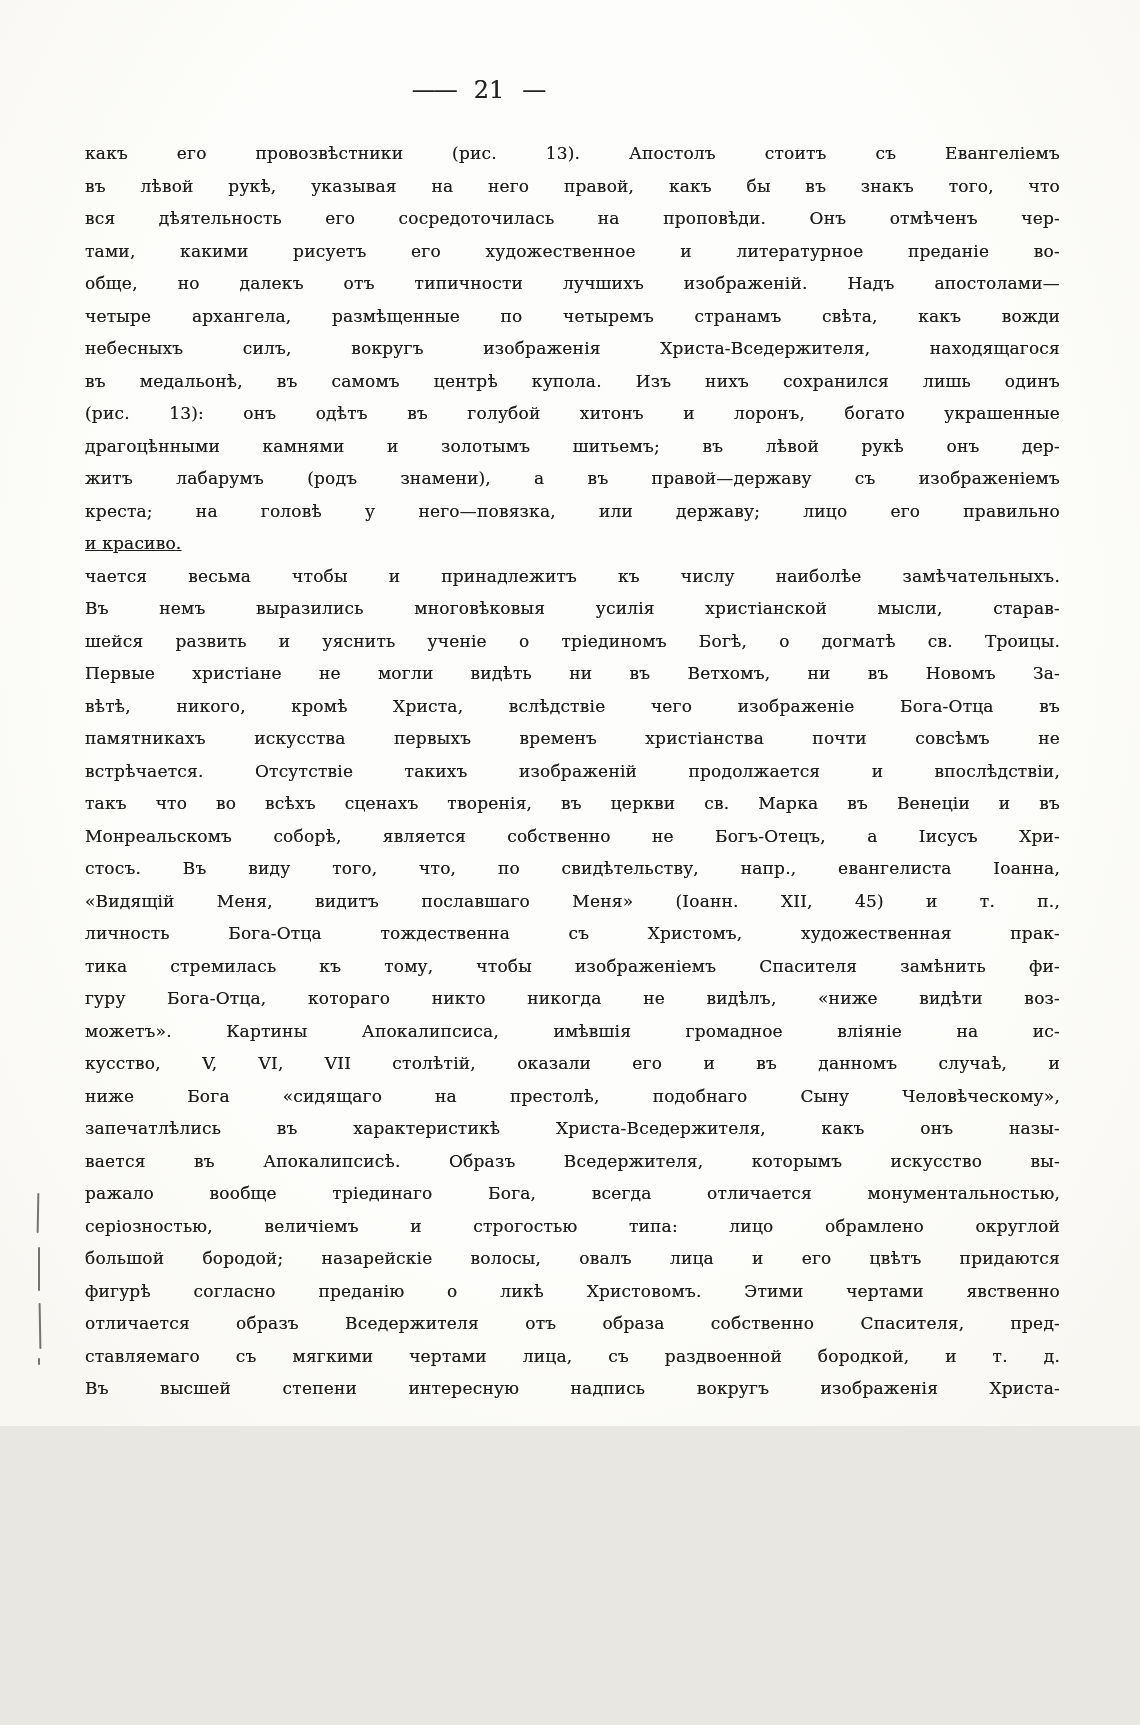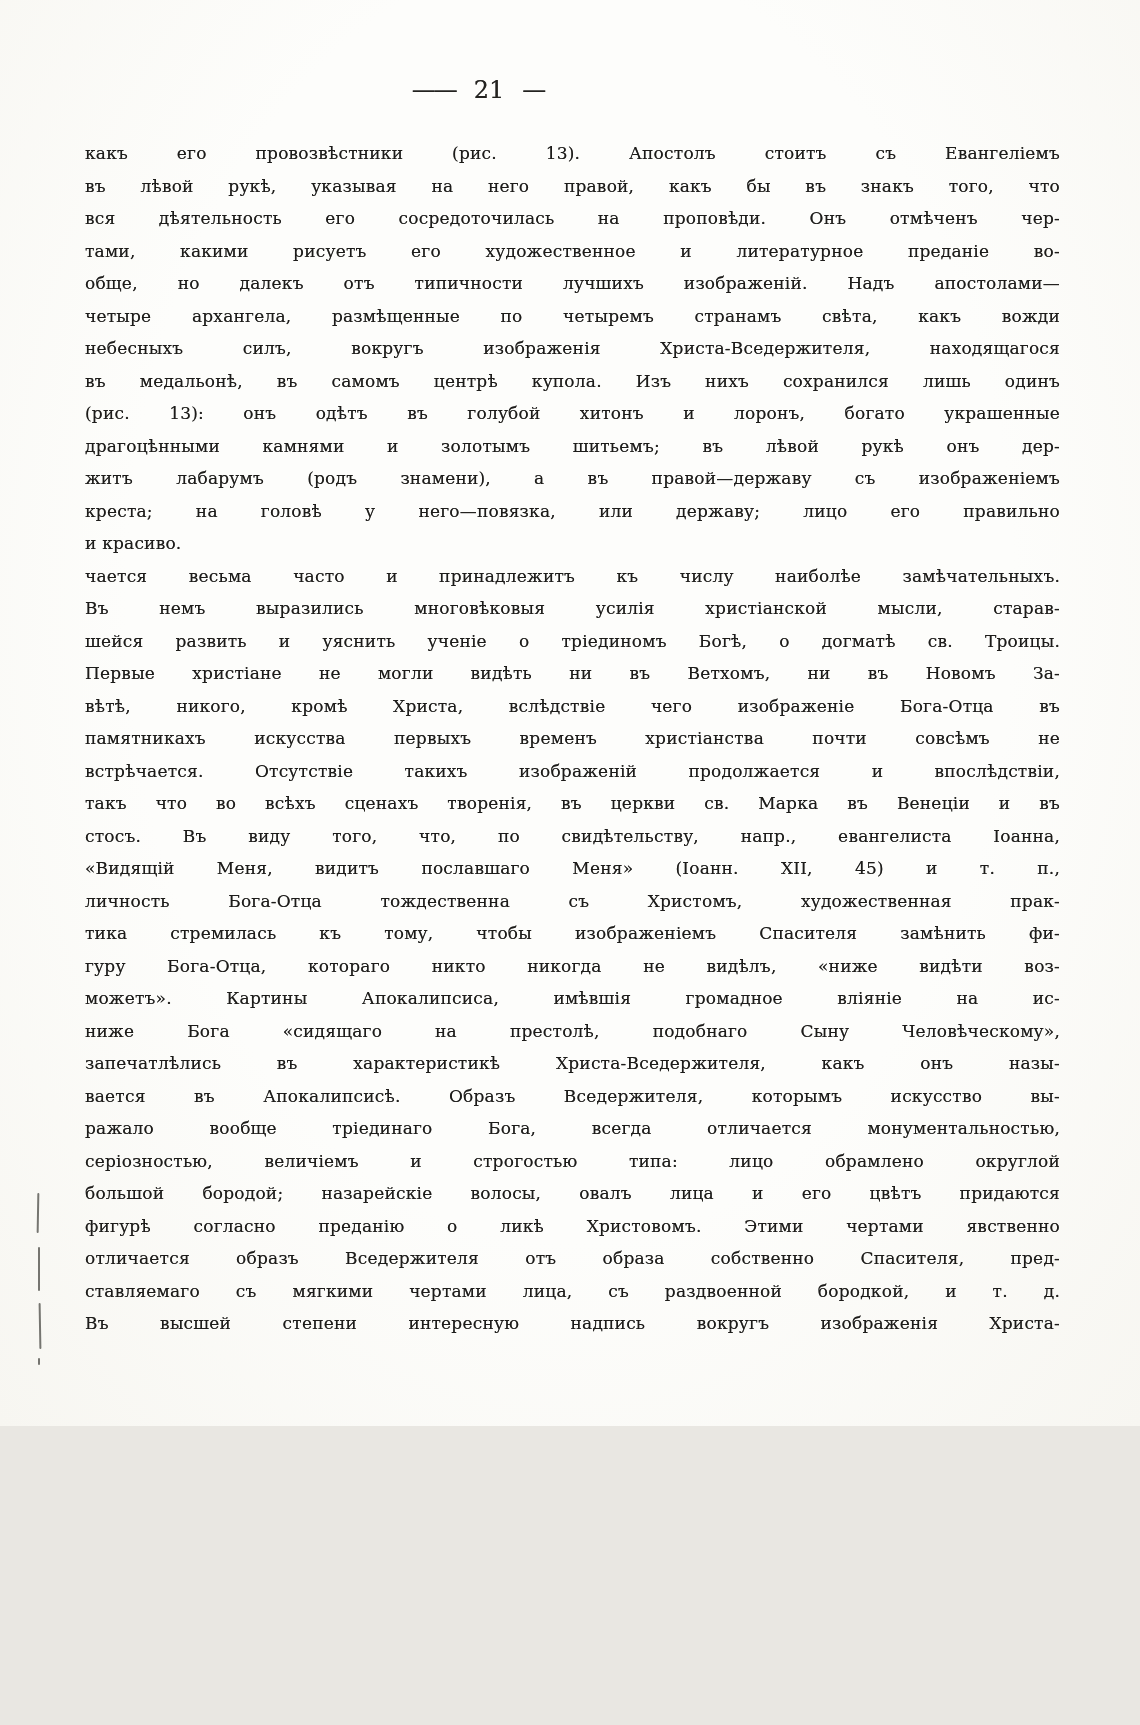--- a/index.html
+++ b/index.html
@@ -36,21 +36,21 @@
     letter-spacing: 0.2px;
   }
   .line {
     text-align: justify;
     text-align-last: justify;
     height: 32.5px;
     overflow: visible;
     white-space: nowrap; 
   }
   .line { white-space: normal; }
-  .line.flush { text-align-last: left; }
+  .line.flush { text-align-last: left; text-decoration: underline; }
   .line.indent { text-indent: 57px; }
   
   .binding-mark {
     position: absolute;
     width: 2px;
     background: #4a4944;
     opacity: 0.75;
     border-radius: 2px;
   }
   .mark-1 { left: 37px; top: 1193px; height: 40px; transform: rotate(1deg); }
@@ -88,34 +88,36 @@
       <div class="line">тами, какими рисуетъ его художественное и литературное преданіе во-</div>
       <div class="line">обще, но далекъ отъ типичности лучшихъ изображеній. Надъ апостолами—</div>
       <div class="line">четыре архангела, размѣщенные по четыремъ странамъ свѣта, какъ вожди</div>
       <div class="line">небесныхъ силъ, вокругъ изображенія Христа-Вседержителя, находящагося</div>
       <div class="line">въ медальонѣ, въ самомъ центрѣ купола. Изъ нихъ сохранился лишь одинъ</div>
       <div class="line">(рис. 13): онъ одѣтъ въ голубой хитонъ и лоронъ, богато украшенные</div>
       <div class="line">драгоцѣнными камнями и золотымъ шитьемъ; въ лѣвой рукѣ онъ дер-</div>
       <div class="line">житъ лабарумъ (родъ знамени), а въ правой—державу съ изображеніемъ</div>
       <div class="line">креста; на головѣ у него—повязка, или державу; лицо его правильно</div>
       <div class="line flush">и красиво.</div>
-      <div class="line">чается весьма часто и принадлежитъ къ числу наиболѣе замѣчательныхъ.</div>
+      <div class="line">чается весьма чтобы и принадлежитъ къ числу наиболѣе замѣчательныхъ.</div>
       <div class="line">Въ немъ выразились многовѣковыя усилія христіанской мысли, старав-</div>
       <div class="line">шейся развить и уяснить ученіе о тріединомъ Богѣ, о догматѣ св. Троицы.</div>
       <div class="line">Первые христіане не могли видѣть ни въ Ветхомъ, ни въ Новомъ За-</div>
       <div class="line">вѣтѣ, никого, кромѣ Христа, вслѣдствіе чего изображеніе Бога-Отца въ</div>
       <div class="line">памятникахъ искусства первыхъ временъ христіанства почти совсѣмъ не</div>
       <div class="line">встрѣчается. Отсутствіе такихъ изображеній продолжается и впослѣдствіи,</div>
       <div class="line">такъ что во всѣхъ сценахъ творенія, въ церкви св. Марка въ Венеціи и въ</div>
+      <div class="line">Монреальскомъ соборѣ, является собственно не Богъ-Отецъ, а Іисусъ Хри-</div>
       <div class="line">стосъ. Въ виду того, что, по свидѣтельству, напр., евангелиста Іоанна,</div>
       <div class="line">«Видящій Меня, видитъ пославшаго Меня» (Іоанн. XII, 45) и т. п.,</div>
       <div class="line">личность Бога-Отца тождественна съ Христомъ, художественная прак-</div>
       <div class="line">тика стремилась къ тому, чтобы изображеніемъ Спасителя замѣнить фи-</div>
       <div class="line">гуру Бога-Отца, котораго никто никогда не видѣлъ, «ниже видѣти воз-</div>
       <div class="line">можетъ». Картины Апокалипсиса, имѣвшія громадное вліяніе на ис-</div>
+      <div class="line">кусство, V, VI, VII столѣтій, оказали его и въ данномъ случаѣ, и</div>
       <div class="line">ниже Бога «сидящаго на престолѣ, подобнаго Сыну Человѣческому»,</div>
       <div class="line">запечатлѣлись въ характеристикѣ Христа-Вседержителя, какъ онъ назы-</div>
       <div class="line">вается въ Апокалипсисѣ. Образъ Вседержителя, которымъ искусство вы-</div>
       <div class="line">ражало вообще тріединаго Бога, всегда отличается монументальностью,</div>
       <div class="line">серіозностью, величіемъ и строгостью типа: лицо обрамлено округлой</div>
       <div class="line">большой бородой; назарейскіе волосы, овалъ лица и его цвѣтъ придаются</div>
       <div class="line">фигурѣ согласно преданію о ликѣ Христовомъ. Этими чертами явственно</div>
       <div class="line">отличается образъ Вседержителя отъ образа собственно Спасителя, пред-</div>
       <div class="line">ставляемаго съ мягкими чертами лица, съ раздвоенной бородкой, и т. д.</div>
       <div class="line">Въ высшей степени интересную надпись вокругъ изображенія Христа-</div>

